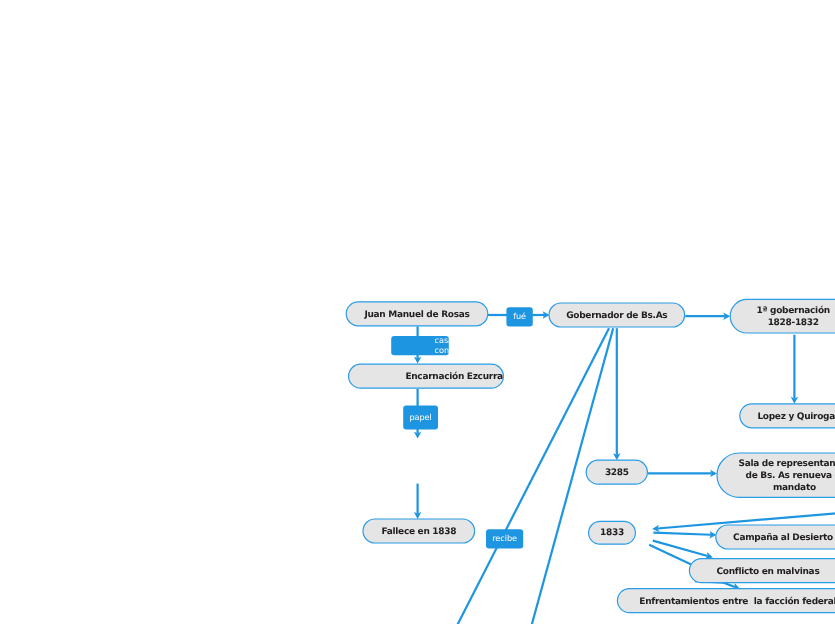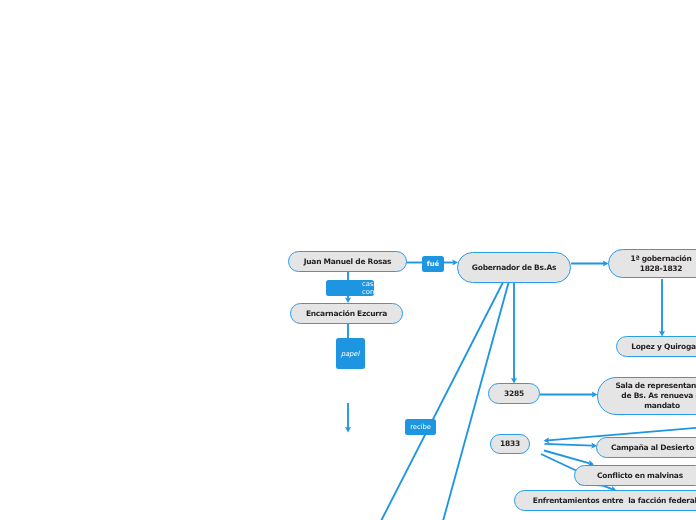--- a/index.html
+++ b/index.html
@@ -86,58 +86,61 @@
         <polyline points="579,484.2 603,485.6 612.2903755784993,489.1096974407664" fill="none" stroke="#1E95E0" stroke-width="1.85"></polyline>
         <path d="M616.50,490.70 612.17,485.75 612.27,489.10 609.98,491.55Z" fill="#1E95E0"></path>
       </g>
       <g>
         <polyline points="691,474.5 700,474.5" fill="none" stroke="#1E95E0" stroke-width="1.85"></polyline>
       </g>
     </svg>
 <div class="node" style="left: 288px; top: 251px; width: 119px; height: 21px; font-size: 7.5px;">
       <span style="white-space: pre-wrap;">Juan Manuel de Rosas</span>
     </div>
-    <div class="node" style="left: 457px; top: 252px; width: 114px; height: 31px; font-size: 7.5px;">
+    <div class="node" style="left: 457px; top: 252px; width: 114px; height: 21px; font-size: 7.5px;">
       <span style="white-space: pre-wrap;">Gobernador de Bs.As</span>
     </div>
     <div class="node" style="left: 608px; top: 249px; width: 106px; height: 29px; font-size: 7.5px;">
       <span style="white-space: pre-wrap;">1ª gobernación
 1828-1832</span>
     </div>
-    <div class="node" style="left: 290px; top: 303px; width: 113px; height: 21px; font-size: 7.5px;">
+    <div class="node" style="left: 290px; top: 303px; width: 130px; height: 21px; font-size: 7.5px; justify-content: flex-end;">
       <span style="white-space: pre-wrap;">Encarnación Ezcurra</span>
     </div>
     <div class="node" style="left: 616px; top: 336px; width: 95px; height: 21px; font-size: 7.5px;">
       <span style="white-space: pre-wrap;">Lopez y Quiroga</span>
     </div>
     <div class="node" style="left: 488px; top: 383px; width: 52px; height: 21px; font-size: 7.5px;">
       <span style="white-space: pre-wrap;">3285</span>
     </div>
     <div class="node" style="left: 597px; top: 377px; width: 130px; height: 38px; font-size: 7.5px;">
       <span style="white-space: pre-wrap;">Sala de representantes
 de Bs. As renueva el
 mandato</span>
     </div>
+    <div class="node" style="left: 302px; top: 432px; width: 94px; height: 21px; font-size: 7.5px;">
+      <span style="white-space: pre-wrap;">Fallece en 1838</span>
+    </div>
     <div class="node" style="left: 490px; top: 434px; width: 40px; height: 20px; font-size: 7.5px;">
       <span style="white-space: pre-wrap;">1833</span>
     </div>
     <div class="node" style="left: 596px; top: 437px; width: 113px; height: 21px; font-size: 7.5px;">
       <span style="white-space: pre-wrap;">Campaña al Desierto</span>
     </div>
     <div class="node" style="left: 574px; top: 465px; width: 132px; height: 21px; font-size: 7.5px;">
       <span style="white-space: pre-wrap;">Conflicto en malvinas</span>
     </div>
     <div class="node" style="left: 514px; top: 490px; width: 214px; height: 21px; font-size: 7.5px;">
       <span style="white-space: pre-wrap;">Enfrentamientos entre  la facción federal en</span>
     </div>
-    <div class="label" style="left: 422px; top: 256px; width: 22px; height: 16px; font-weight: bold;">
+    <div class="label" style="left: 422px; top: 256px; width: 22px; height: 16px;">
       <span>fué</span>
     </div>
     <div class="label" style="left: 326px; top: 280px; width: 48px; height: 16px; padding-left: 48px;">
       <span>casado con</span>
     </div>
-    <div class="label" style="left: 336px; top: 338px; width: 29px; height: 31px; font-style: italic;">
+    <div class="label" style="left: 336px; top: 338px; width: 29px; height: 20px;">
       <span>papel</span>
     </div>
-    <div class="label" style="left: 405px; top: 419px; width: 31px; height: 16px;">
+    <div class="label" style="left: 405px; top: 441px; width: 31px; height: 16px;">
       <span>recibe</span>
     </div>
   </div>
 
 </body></html>

